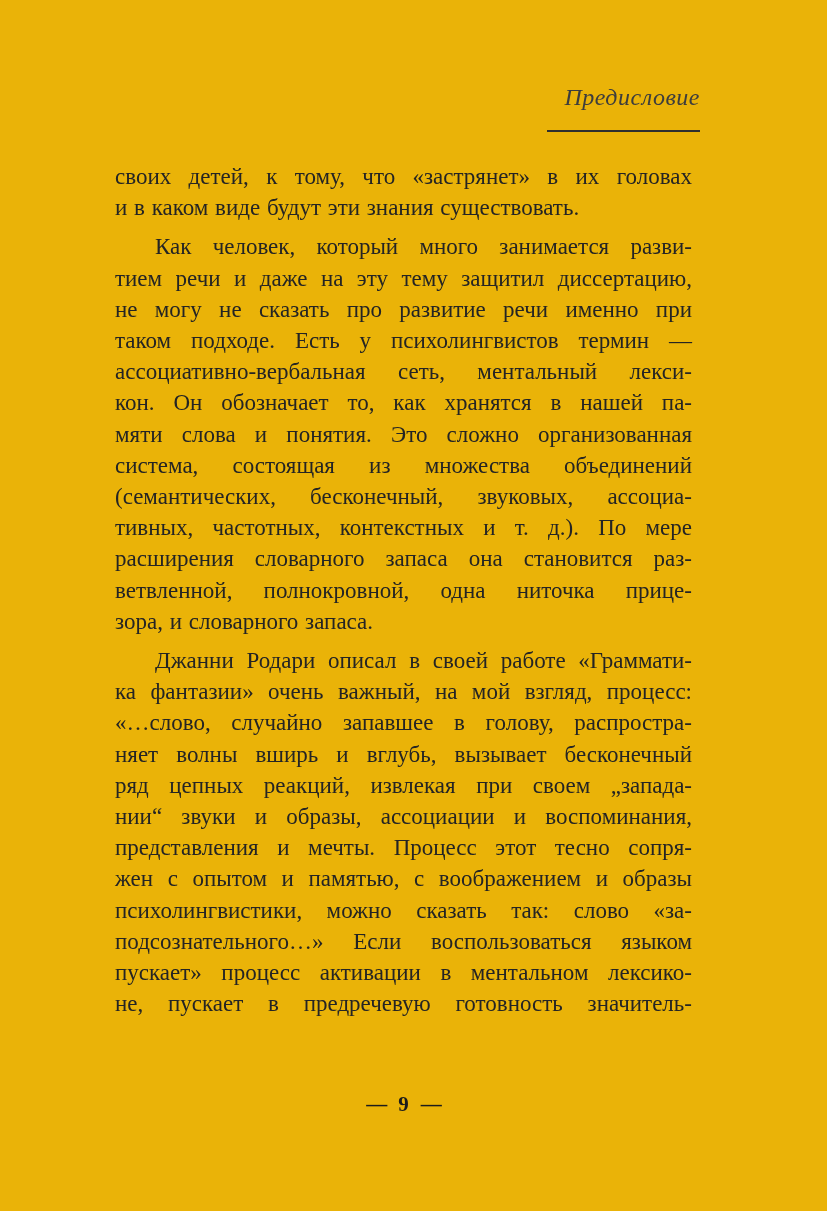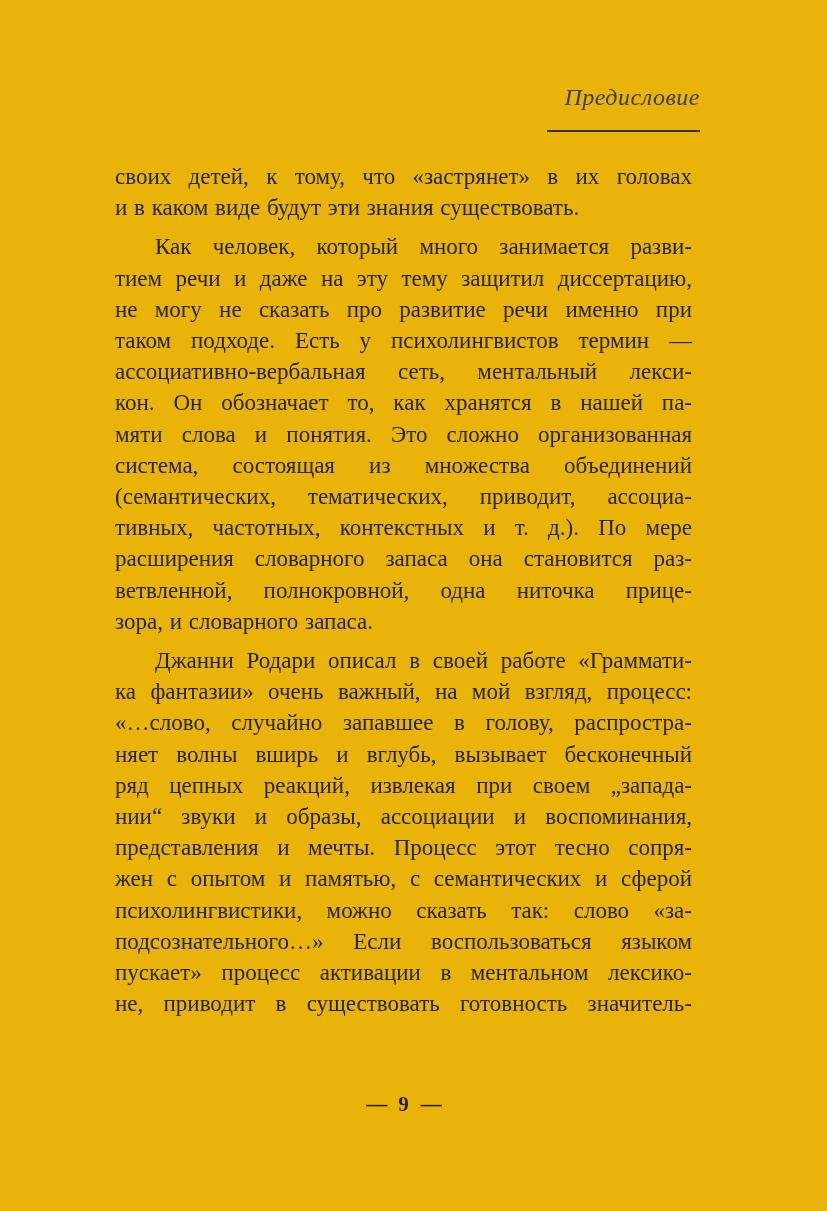--- a/index.html
+++ b/index.html
@@ -97,39 +97,39 @@
       </div>
       <div class="paragraph">
         <div class="line first-indent">Как человек, который много занимается разви-</div>
         <div class="line">тием речи и даже на эту тему защитил диссертацию,</div>
         <div class="line">не могу не сказать про развитие речи именно при</div>
         <div class="line">таком подходе. Есть у психолингвистов термин —</div>
         <div class="line">ассоциативно-вербальная сеть, ментальный лекси-</div>
         <div class="line">кон. Он обозначает то, как хранятся в нашей па-</div>
         <div class="line">мяти слова и понятия. Это сложно организованная</div>
         <div class="line">система, состоящая из множества объединений</div>
-        <div class="line">(семантических, тематических, приводит, ассоциа-</div>
+        <div class="line">(семантических, бесконечный, звуковых, ассоциа-</div>
         <div class="line">тивных, частотных, контекстных и т. д.). По мере</div>
         <div class="line">расширения словарного запаса она становится раз-</div>
         <div class="line">ветвленной, полнокровной, одна ниточка прице-</div>
         <div class="line last">зора, и словарного запаса.</div>
       </div>
       <div class="paragraph">
         <div class="line first-indent">Джанни Родари описал в своей работе «Граммати-</div>
         <div class="line">ка фантазии» очень важный, на мой взгляд, процесс:</div>
         <div class="line">«…слово, случайно запавшее в голову, распростра-</div>
         <div class="line">няет волны вширь и вглубь, вызывает бесконечный</div>
         <div class="line">ряд цепных реакций, извлекая при своем „запада-</div>
         <div class="line">нии“ звуки и образы, ассоциации и воспоминания,</div>
         <div class="line">представления и мечты. Процесс этот тесно сопря-</div>
-        <div class="line">жен с опытом и памятью, с семантических и сферой</div>
+        <div class="line">жен с опытом и памятью, с воображением и образы</div>
         <div class="line">психолингвистики, можно сказать так: слово «за-</div>
         <div class="line">подсознательного…» Если воспользоваться языком</div>
         <div class="line">пускает» процесс активации в ментальном лексико-</div>
-        <div class="line">не, приводит в существовать готовность значитель-</div>
+        <div class="line">не, пускает в предречевую готовность значитель-</div>
       </div>
     </div>
 
   <div class="page-footer">
     <span class="dash">—</span><span class="pgnum">9</span><span class="dash">—</span>
   </div>
 
 </div>
 
 </body></html>

